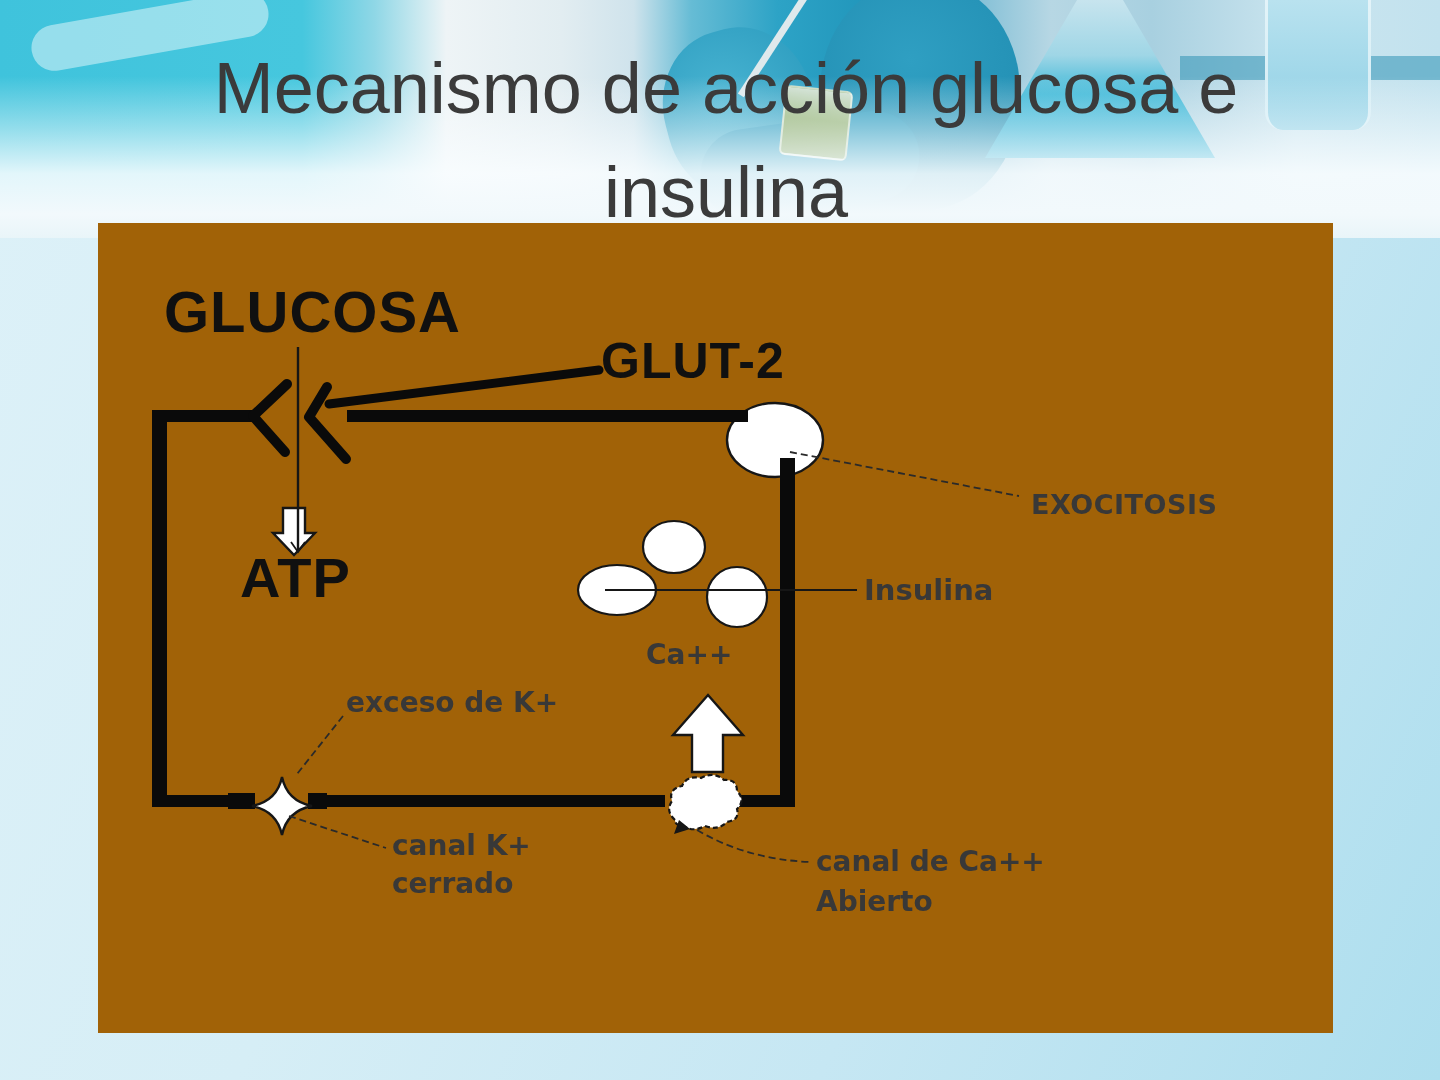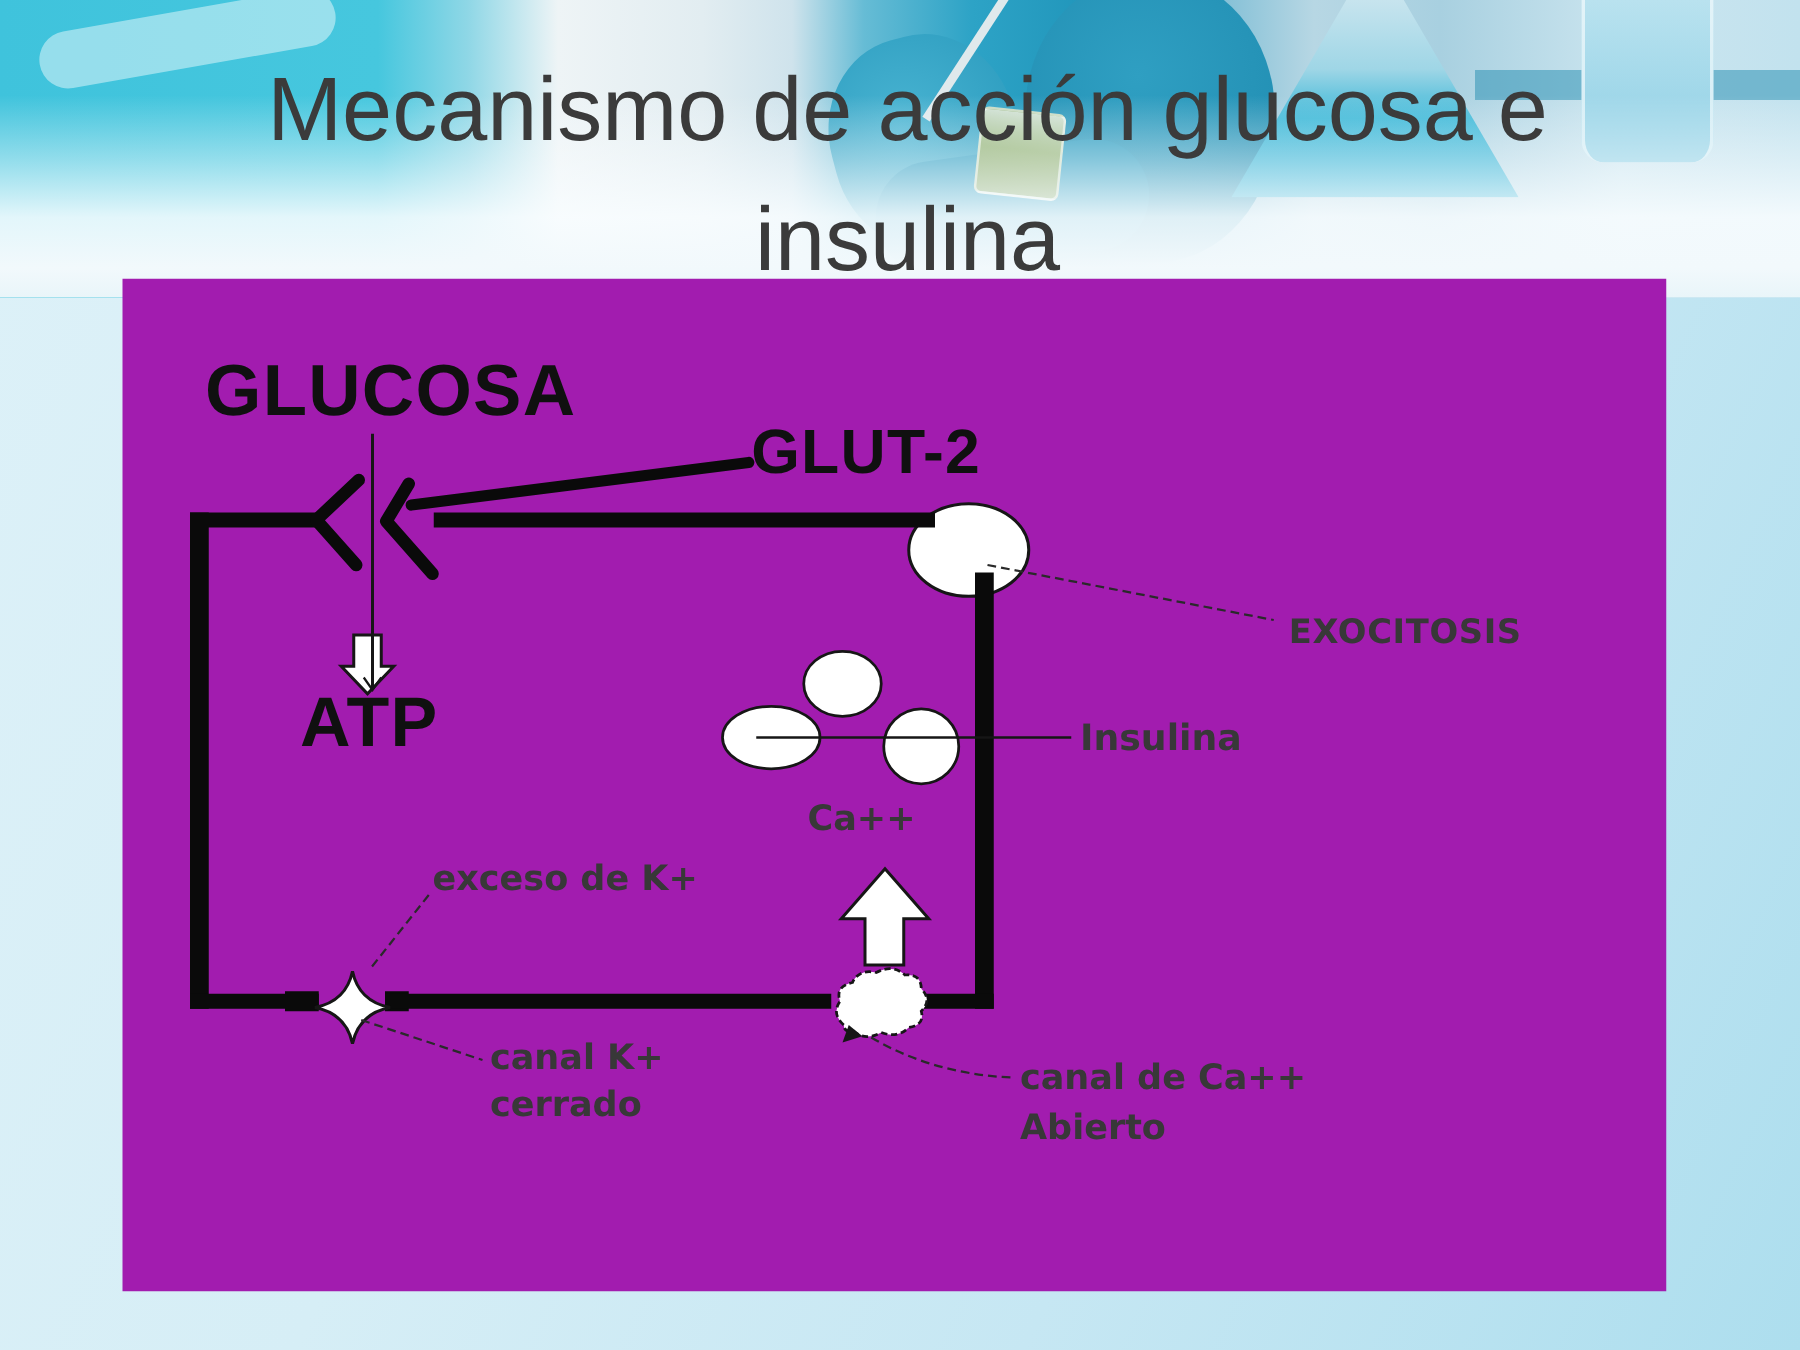--- a/index.html
+++ b/index.html
@@ -39,21 +39,21 @@
     background:linear-gradient(180deg,rgba(251,254,255,0) 32%,rgba(250,253,255,.45) 54%,
       rgba(249,253,255,.88) 73%,#f2f9fc 90%,#e9f5f9 100%);}
   
   .title{
     position:absolute;left:0;top:36px;width:1440px;z-index:3;text-align:center;
     padding-left:12px;box-sizing:border-box;
     color:#3b3b3b;font-size:72px;line-height:104px;font-weight:400;
     font-family:"Liberation Sans",sans-serif;
   }
   
-  .panel{position:absolute;left:98px;top:223px;width:1235px;height:810px;background:#a21caf;z-index:2;text-align:right;}
+  .panel{position:absolute;left:98px;top:223px;width:1235px;height:810px;background:#a16207;z-index:2;text-align:right;}
   .panel svg{position:absolute;left:0;top:0;}
   
   text{font-family:"Liberation Sans",sans-serif;}
   .big-label{font-weight:700;fill:#101010;letter-spacing:1px;}
   .small-label{font-family:"DejaVu Sans",sans-serif;font-weight:600;fill:#383838;}
 </style>
 </head>
 <body>
 
 <div class="hero">

